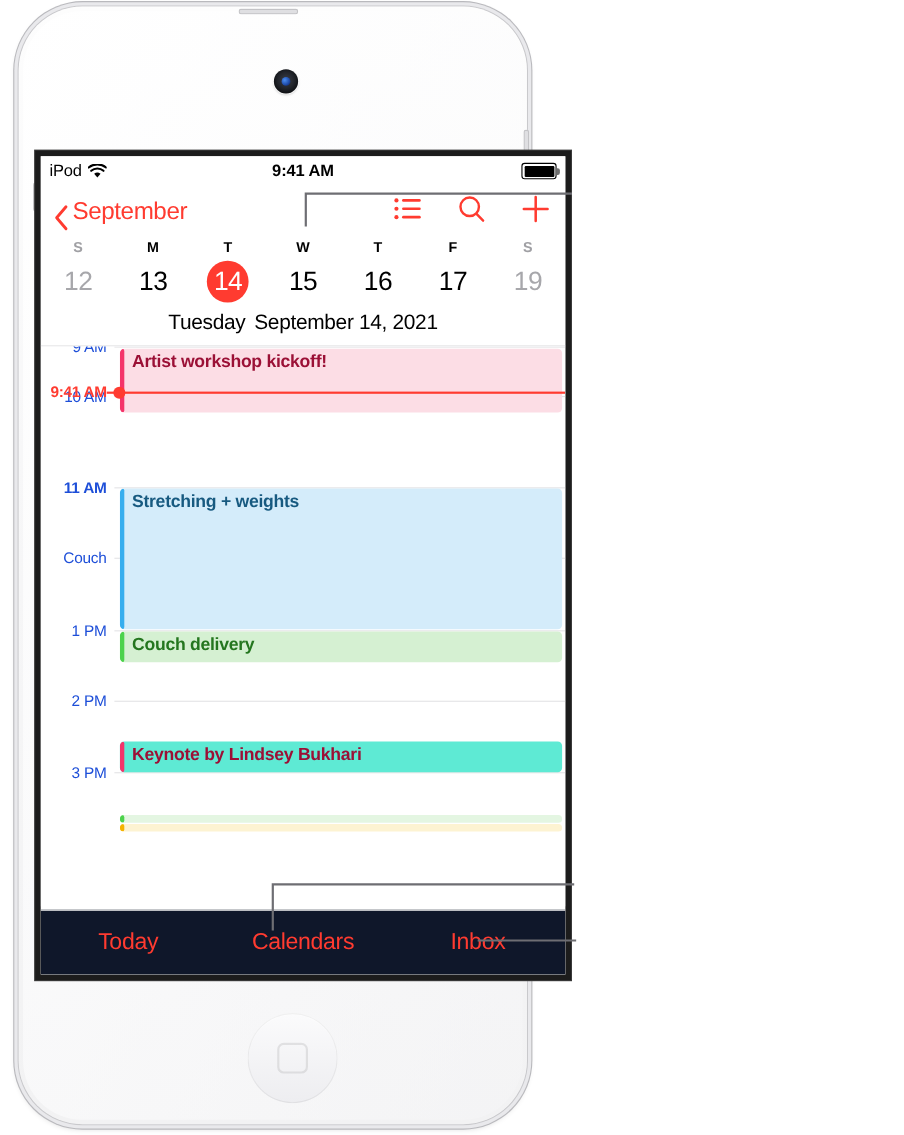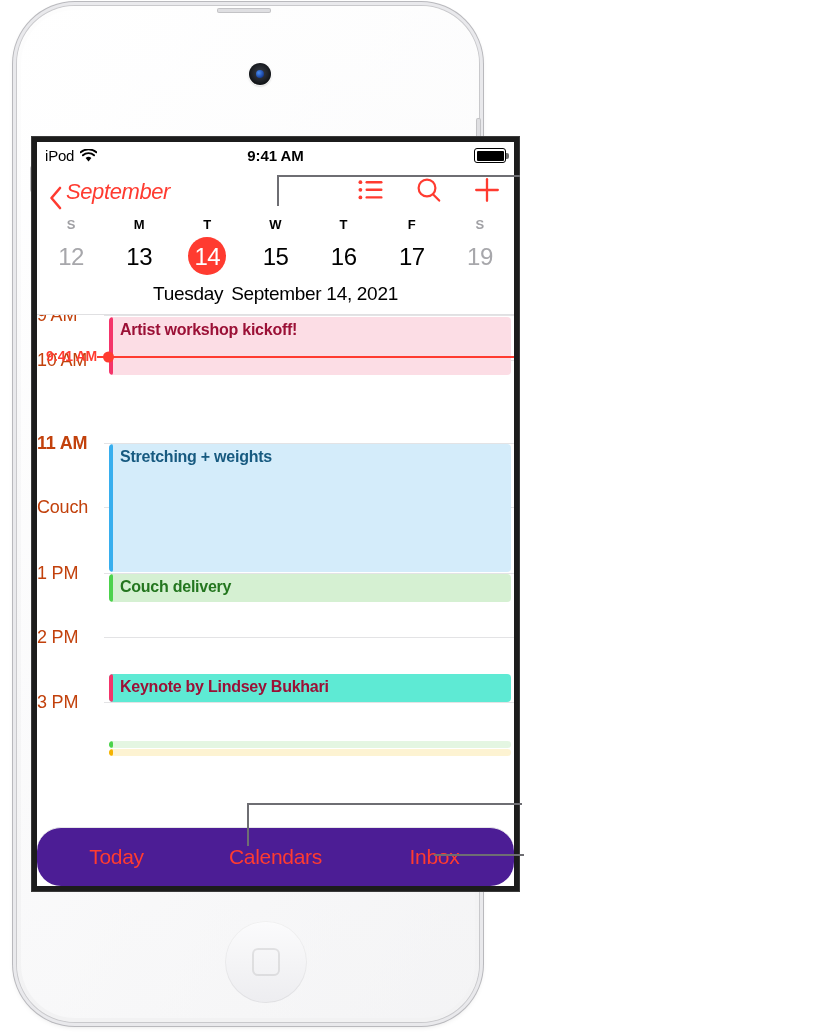--- a/index.html
+++ b/index.html
@@ -152,21 +152,20 @@
   }
 
   
   #nav-bar {
     height: 46px;
     display: flex;
     align-items: center;
     padding: 0 10px 0 12px;
     background: #fff;
     position: relative;
-    font-style: italic;
   }
   #back-button {
     display: flex;
     align-items: center;
     gap: 4px;
     color: #ff3b30;
     cursor: pointer;
   }
   #back-chevron {
     width: 13px;
@@ -260,22 +259,23 @@
     position: absolute;
     left: 67px;
     right: 0;
     height: 1px;
     background: #e3e3e5;
   }
   .hour-label {
     position: absolute;
     left: 0;
     width: 60px;
-    font-size: 18px;
-    color: #c2410c;
+    text-align: right;
+    font-size: 14px;
+    color: #1d4ed8;
     letter-spacing: -0.2px;
     transform: translateY(-50%);
   }
   .event {
     position: absolute;
     left: 72px;
     right: 3px;
     border-radius: 4px;
     overflow: hidden;
   }
@@ -327,25 +327,24 @@
     width: 9px;
     height: 1.7px;
     background: #ff3b30;
   }
 
   
   #tab-bar {
     position: absolute;
     left: 0; right: 0; bottom: 0;
     height: 58px;
-    background: #4c1d95;
+    background: #0f172a;
     display: flex;
     align-items: center;
     border-top: 1px solid #e6e6e8;
-    border-radius: 24px;
   }
   .tab-item {
     flex: 1;
     text-align: center;
     font-size: 21px;
     color: #ff3b30;
     letter-spacing: -0.3px;
     cursor: pointer;
   }
 

